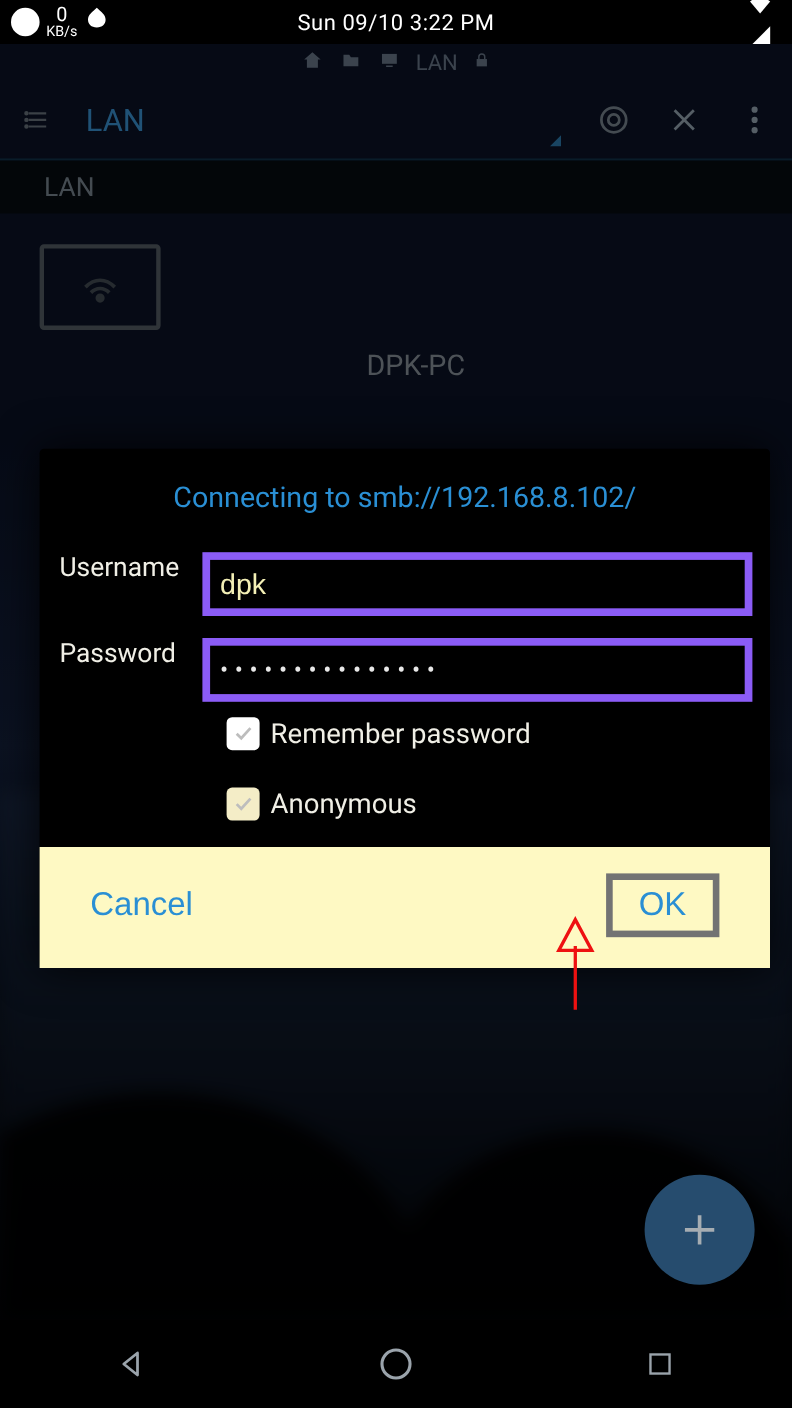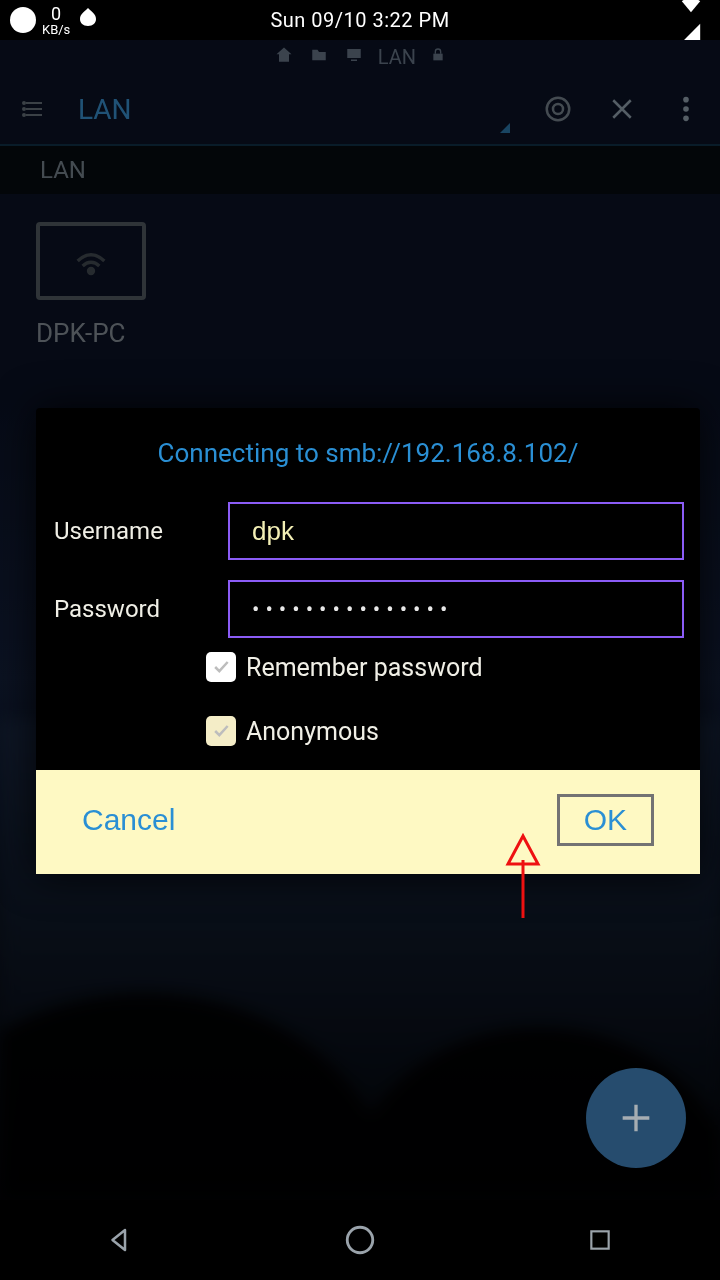--- a/index.html
+++ b/index.html
@@ -64,58 +64,58 @@
   .crumb {
     height: 48px; display:flex; align-items:center; padding-left:40px;
     color:#7c8994; font-size:24px; background:#060a10;
   }
   .device {
     padding: 28px 0 0 36px; color:#9fa9b3;
   }
   .dev-box { width:110px; height:78px; border:4px solid #555e66; border-radius:4px;
              display:flex; align-items:center; justify-content:center; }
   .wifi-arc { width:40px;height:40px; }
-  .dev-lbl { margin-top:18px; font-size:26px; color:#8c969f; }
+  .dev-lbl { margin-top:18px; font-size:26px; color:#8c969f;text-align:center; }
 
   
   .dialog {
     position:absolute; left:36px; right:20px; top:408px;
     background:#000; border-radius:4px;
     padding-bottom: 0;
     box-shadow: 0 0 40px rgba(0,0,0,.8);
   }
   .dlg-title {
     text-align:center; color:#2a8fd4; font-size:26px; padding: 30px 10px 28px;
   }
   .dlg-row {
-    display:flex; align-items:center; padding: 6px 16px 6px 14px; gap:4px;
+    display:flex; align-items:flex-start; padding: 6px 16px 6px 14px; gap:4px;
   }
   .dlg-label { width:130px; color:#f0efe6; font-size:24px; text-align:left; padding-left:4px;}
   .dlg-field {
-    flex:1; height:58px; border:2px solid #8b5cf6; background:transparent;
-    color:#f3efb5; font-size:26px; padding: 0 22px; margin-left: 44px;
+    flex:1; height:58px; border:7px solid #8b5cf6; background:transparent;
+    color:#f3efb5; font-size:26px; padding: 0 9px;
   }
   .pw-dots { letter-spacing:6px; color:#e8e8e8; font-size:22px; }
   .check-row {
     display:flex; align-items:center; gap:10px; padding:8px 16px 8px 170px;
     color:#f0efe6; font-size:25px;
   }
   .chk {
     width:30px; height:30px; border-radius:5px; background:#f4edc7;
     display:flex; align-items:center; justify-content:center;
   }
   .chk.white { background:#fff; }
   .chk svg { width:20px; height:20px; }
   .dlg-footer {
     margin-top:16px; background:#fef9c3;
     display:flex; padding: 24px 46px 28px;
   }
   .dlg-btn { color:#2a8fd4; font-size:30px; background:none; border:none; cursor:pointer;}
   .dlg-btn.ok { margin-left:auto; padding: 6px 24px;}
-  .ok-highlight { border:3px solid #737373; }
+  .ok-highlight { border:6px solid #737373; }
 
   
   .arrow {
     position:absolute; left:498px; top:830px; pointer-events:none;
   }
 
   
   .fab {
     position:absolute; right:34px; bottom:112px;
     width:100px; height:100px; border-radius:50%;

